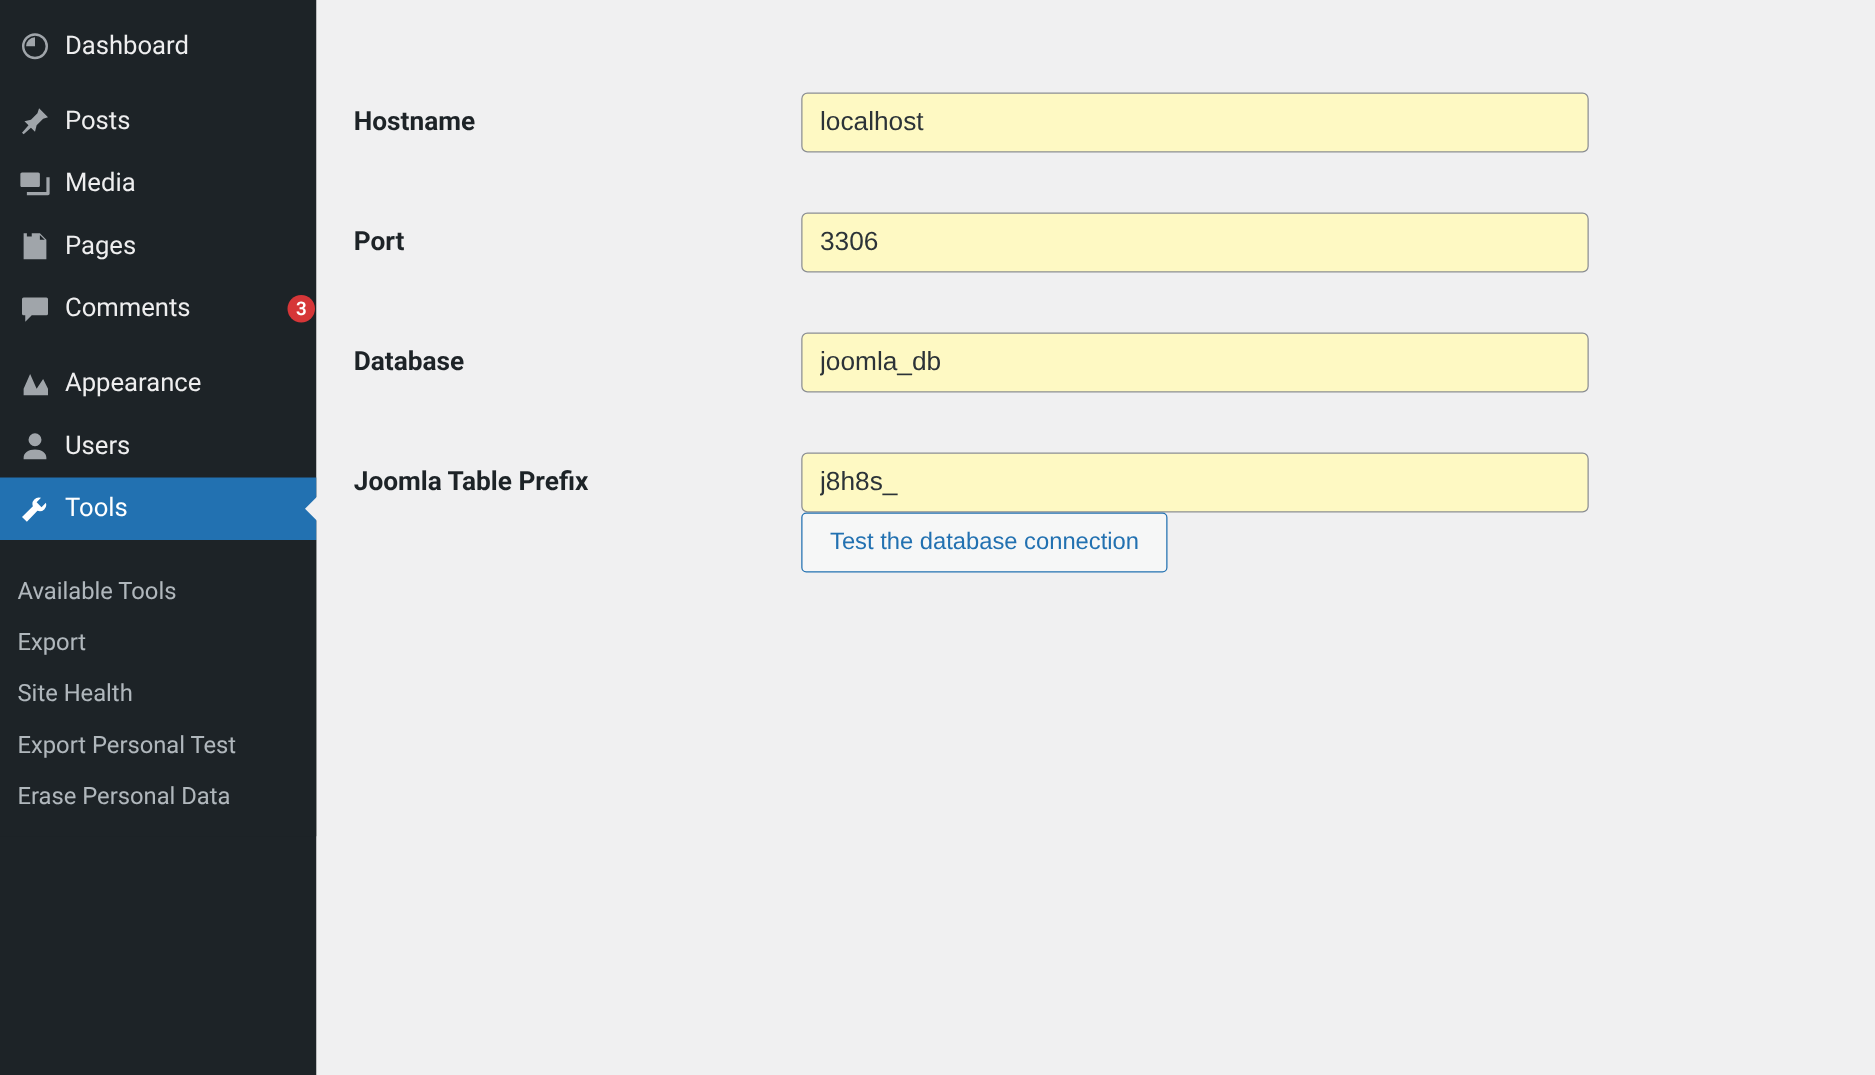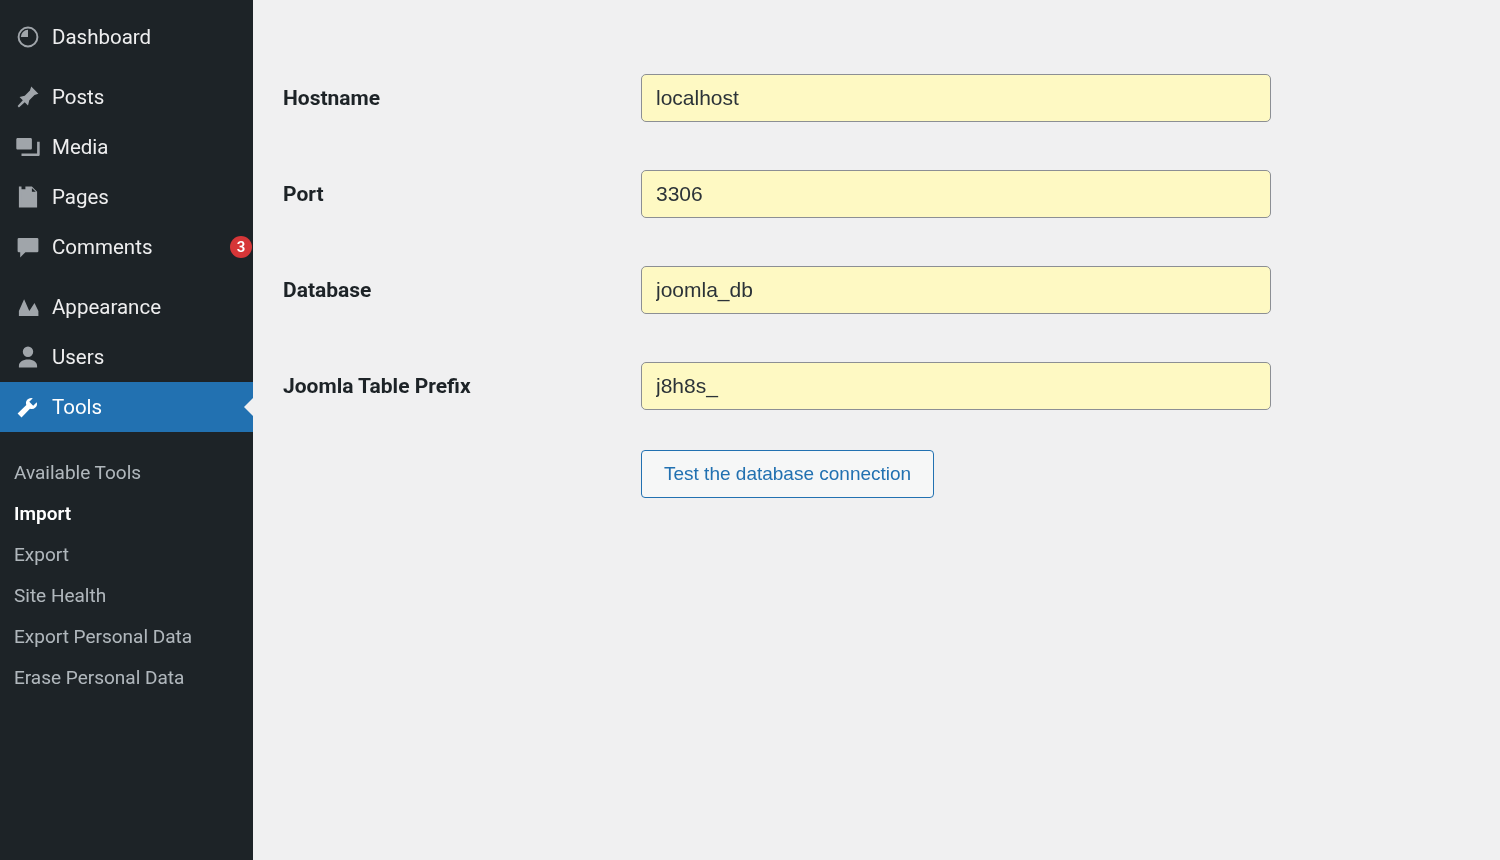--- a/index.html
+++ b/index.html
@@ -115,21 +115,21 @@
     height: 48px;
     padding: 4px 14px;
     font-size: 21px;
     color: #2c3338;
     background: #fef9c3;
     border: 1px solid #8c8f94;
     border-radius: 5px;
     outline: none;
   }
   .form-table tr.last td { padding-bottom: 0; }
-  .btn-row td { padding-top: 40px; }
+  .btn-row td { }
   .btn-secondary {
     display: inline-block;
     background: #f6f7f7;
     border: 1px solid #2271b1;
     color: #2271b1;
     font-size: 19px;
     padding: 12px 22px;
     border-radius: 4px;
     cursor: pointer;
   }
@@ -212,24 +212,23 @@
     <span class="icon">
       <svg width="26" height="26" viewBox="0 0 20 20" fill="currentColor">
           <path d="M16.7 6.3a4 4 0 01-5.2 5L5 18l-3-3 6.7-6.5a4 4 0 015-5.2L11 6l3 3z"></path>
         </svg>
     </span>
     <span class="label">Tools</span>
   </div>
 
   <div class="submenu">
     <div class="submenu-item">Available Tools</div>
-    <div class="submenu-item current">Import</div>
     <div class="submenu-item">Export</div>
     <div class="submenu-item">Site Health</div>
-    <div class="submenu-item">Export Personal Data</div>
+    <div class="submenu-item">Export Personal Test</div>
     <div class="submenu-item">Erase Personal Data</div>
   </div>
 
 </div>
 
 <div class="main">
   <table class="form-table">
     <tbody>
         <tr>
       <td class="lbl">Hostname</td>

